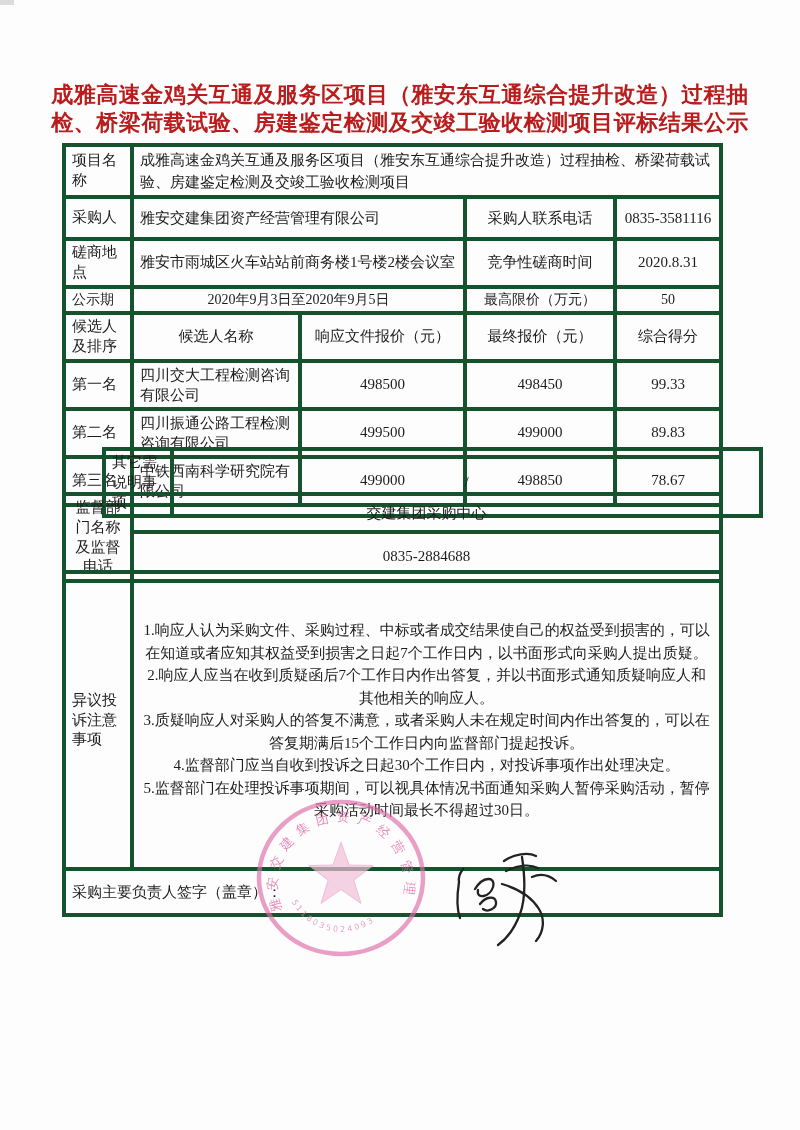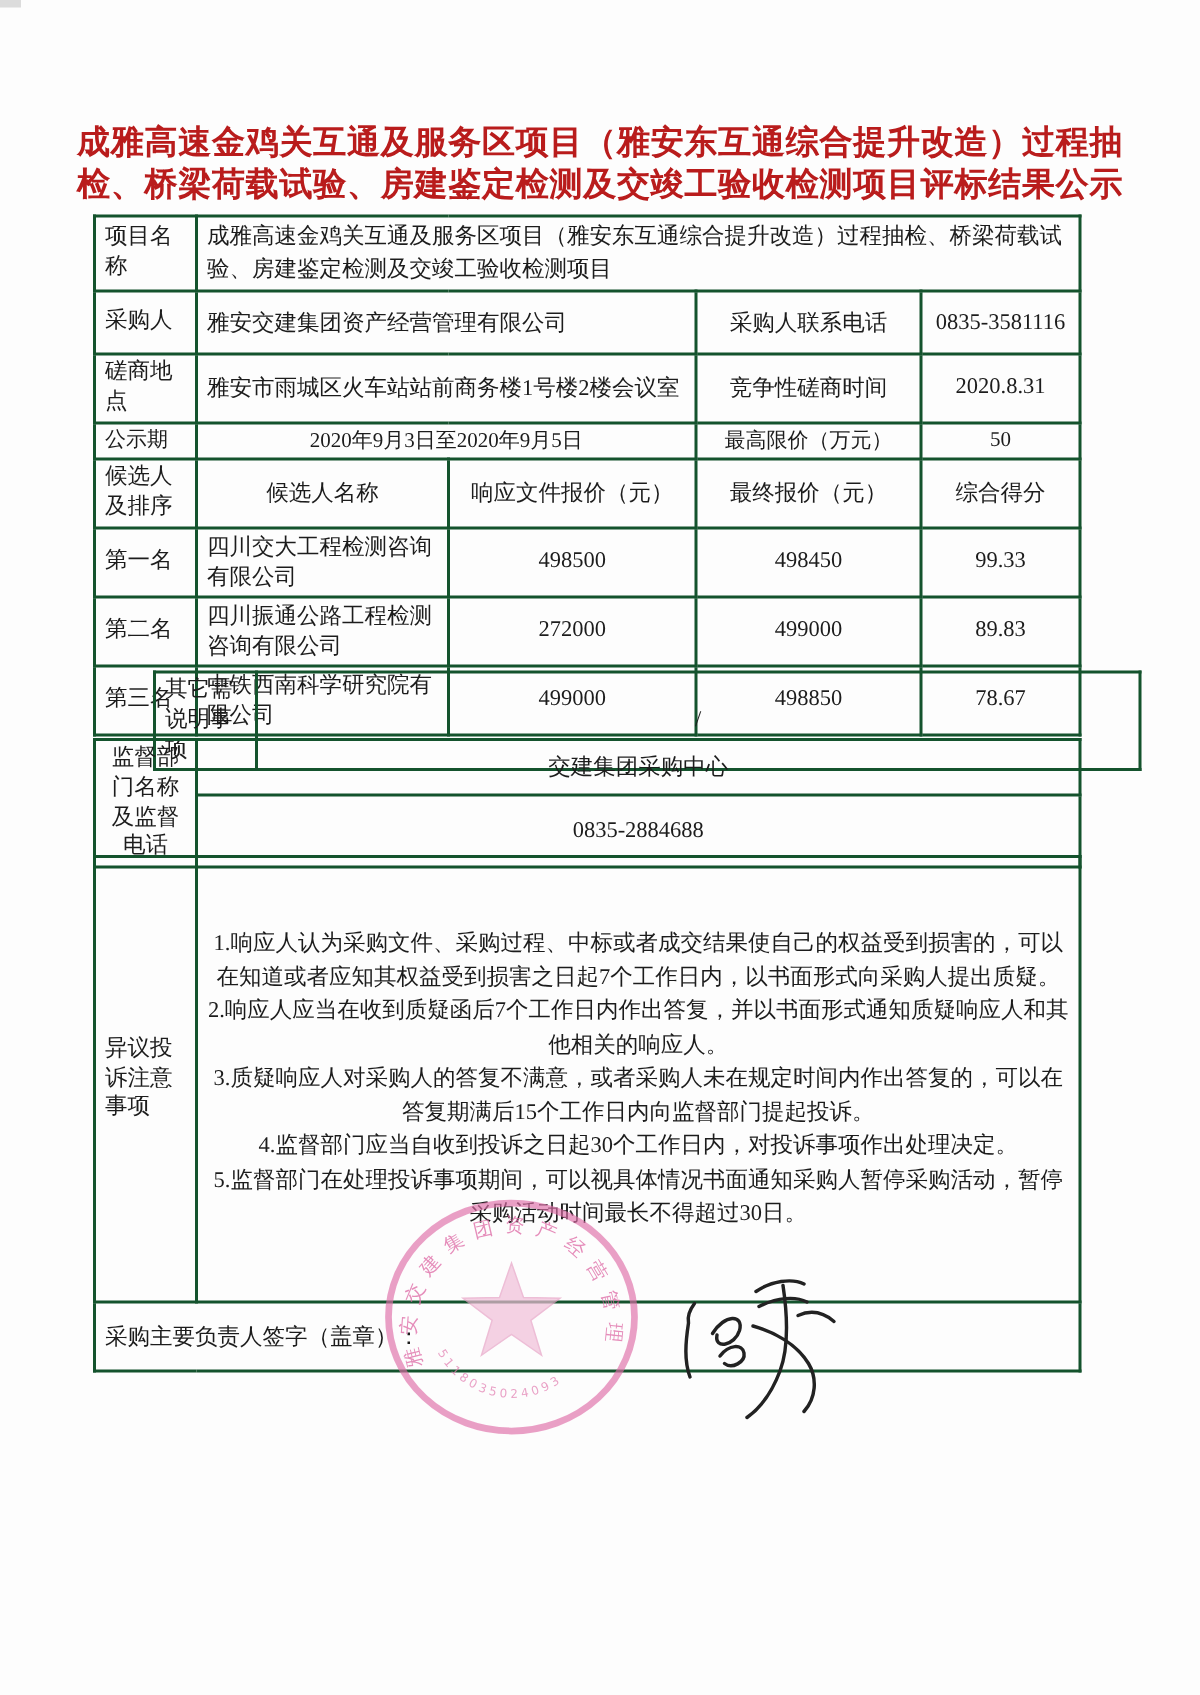--- a/index.html
+++ b/index.html
@@ -11,21 +11,21 @@
   .scan-mark{position:absolute;left:0;top:0;width:14px;height:5px;background:#dcdcdc;}
   .doc-title{
     position:absolute;left:40px;top:81px;width:720px;text-align:center;
     font-family:"Liberation Sans","DejaVu Sans",sans-serif;
     font-weight:bold;font-size:22px;line-height:28px;letter-spacing:.5px;color:#b91c1c;
   }
   table.sec{
     position:absolute;left:62px;width:657px;border-collapse:collapse;table-layout:fixed;
     border:2px solid #2a2a2a;font-size:15px;color:#1c1c1c;
   }
-  table.sec td{border:2px solid #14532d;padding:2px 6px;vertical-align:middle;overflow:hidden;}
+  table.sec td{border:4px solid #14532d;padding:2px 6px;vertical-align:middle;overflow:hidden;}
   td.lbl{padding:2px 4px;line-height:1.32;}
   td.ctr{text-align:center;}
   td.lft{text-align:left;}
   .wrap4{line-height:1.35;}
   #tblA{top:143px;height:305px;}
   #tblB{top:447px;height:37px;margin-left:40px;}
   #tblC{top:492px;height:71px;}
   #tblD{top:570px;height:339px;}
   .r-proj{height:47px;} .r-purch{height:42px;} .r-venue{height:38px;}
   .r-pub{height:21px;font-size:14px;} .r-head{height:39px;}
@@ -91,21 +91,21 @@
   <tr class="r-c1">
     <td class="lbl">第一名</td>
     <td class="lft nameval">四川交大工程检测咨询有限公司</td>
     <td class="ctr">498500</td>
     <td class="ctr">498450</td>
     <td class="ctr">99.33</td>
   </tr>
   <tr class="r-c2">
     <td class="lbl">第二名</td>
     <td class="lft nameval">四川振通公路工程检测咨询有限公司</td>
-    <td class="ctr">272000</td>
+    <td class="ctr">499500</td>
     <td class="ctr">499000</td>
     <td class="ctr">89.83</td>
   </tr>
   <tr class="r-c3">
     <td class="lbl">第三名</td>
     <td class="lft nameval">中铁西南科学研究院有限公司</td>
     <td class="ctr">499000</td>
     <td class="ctr">498850</td>
     <td class="ctr">78.67</td>
   </tr>

